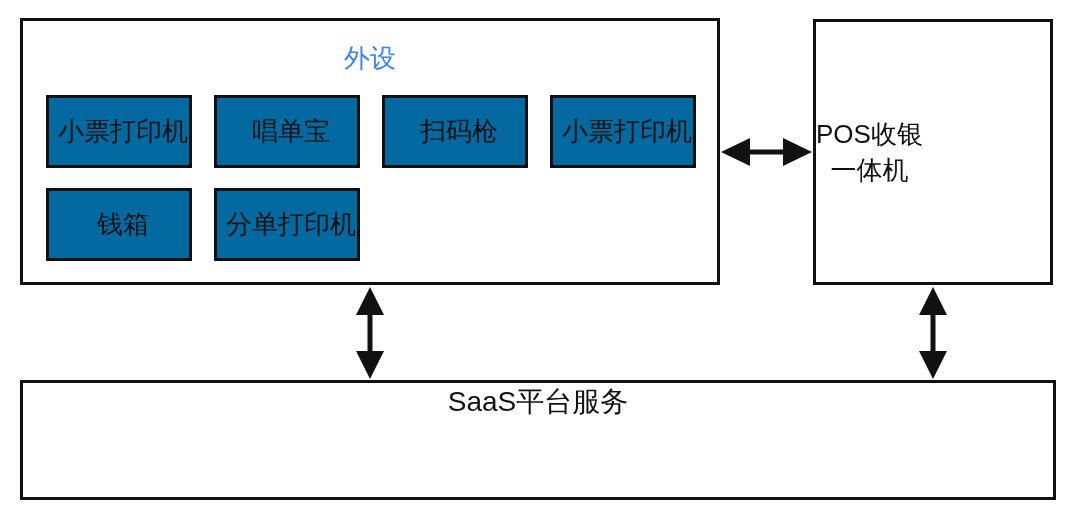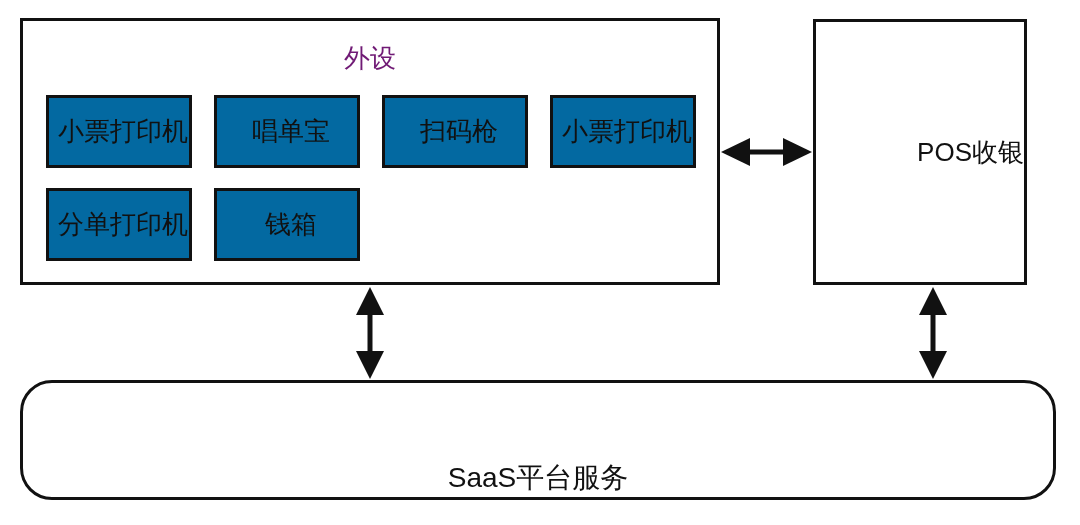--- a/index.html
+++ b/index.html
@@ -26,21 +26,21 @@
     left: 20px;
     top: 18px;
     width: 700px;
     height: 267px;
   }
   .peripherals-title {
     margin-top: 22px;
     text-align: center;
     font-size: 26px;
     line-height: 30px;
-    color: #701a75;
+    color: #3b82f6;
   }
   .peripherals-grid {
     margin: 22px 0 0 23px;
     display: grid;
     grid-template-columns: repeat(4, 146px);
     grid-auto-rows: 73px;
     column-gap: 22px;
     row-gap: 20px;
   }
   .peripheral-item {
@@ -51,41 +51,40 @@
     align-items: center;
     justify-content: center;
     font-size: 26px;
     white-space: nowrap;
     color: #111111;
     padding-left: 8px;
   }
   .pos-box {
     left: 813px;
     top: 19px;
-    width: 214px;
+    width: 240px;
     height: 266px;
     display: flex;
     align-items: center;
-    justify-content: flex-end;
+    justify-content: flex-start;
   }
   .pos-label {
     text-align: center;
     font-size: 26px;
     line-height: 36px;
     color: #111111;
   }
   .saas-box {
     left: 20px;
     top: 380px;
     width: 1036px;
     height: 120px;
     display: flex;
-    align-items: flex-end;
+    align-items: flex-start;
     justify-content: center;
-    border-radius: 32px;
   }
   .saas-label {
     font-size: 28px;
     color: #111111;
   }
   .overlay {
     position: absolute;
     left: 0;
     top: 0;
     width: 1080px;
@@ -98,28 +97,29 @@
 
 <div class="canvas">
 
   <div class="box peripherals-box">
     <div class="peripherals-title">外设</div>
     <div class="peripherals-grid">
       <div class="peripheral-item">小票打印机</div>
       <div class="peripheral-item">唱单宝</div>
       <div class="peripheral-item">扫码枪</div>
       <div class="peripheral-item">小票打印机</div>
+      <div class="peripheral-item">钱箱</div>
       <div class="peripheral-item">分单打印机</div>
-      <div class="peripheral-item">钱箱</div>
     </div>
   </div>
 
   <div class="box pos-box">
     <div class="pos-label">
       <div>POS收银</div>
+      <div>一体机</div>
     </div>
   </div>
 
   <div class="box saas-box">
     <div class="saas-label">SaaS平台服务</div>
   </div>
 
   <svg class="overlay" viewBox="0 0 1080 525" xmlns="http://www.w3.org/2000/svg">
 
     <g>

